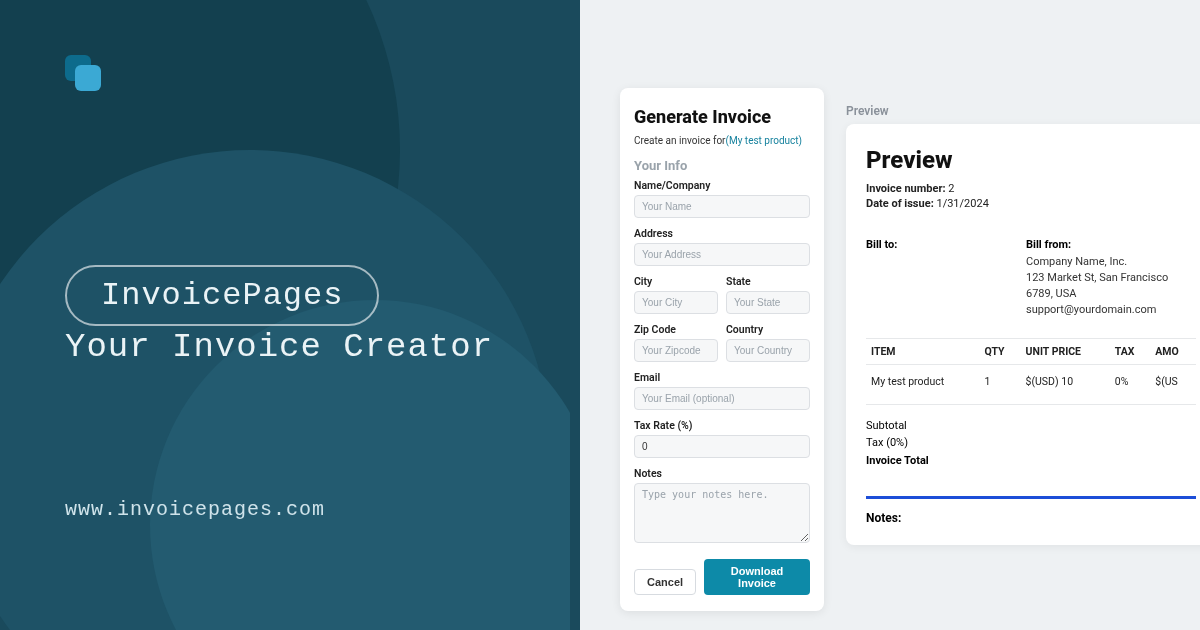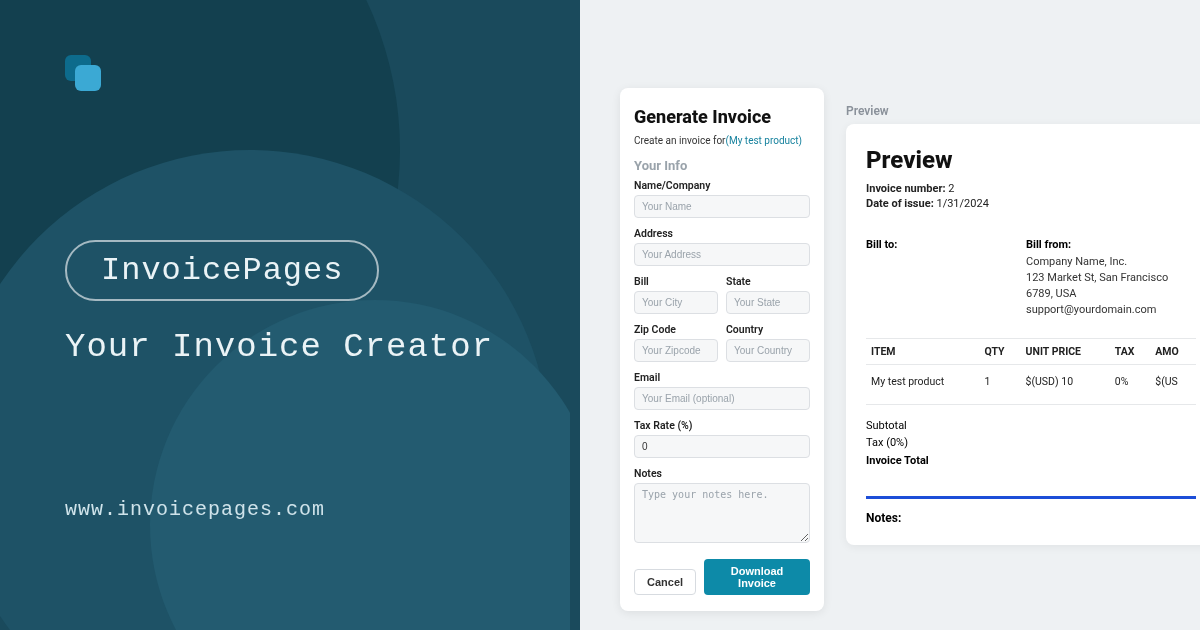--- a/index.html
+++ b/index.html
@@ -74,21 +74,21 @@
   background: #3ba9d4;
   border-radius: 6px;
   left: 10px;
   top: 10px;
 }
 
 
 .pill {
   position: absolute;
   left: 65px;
-  top: 240px;
+  top: 265px;
   border: 2px solid rgba(255,255,255,0.6);
   border-radius: 999px;
   padding: 10px 34px;
   color: #eaf3f6;
   font-family: "Courier New", monospace;
   font-size: 32px;
   letter-spacing: 1px;
 }
 
 .subtitle {
@@ -316,21 +316,21 @@
   <div class="section-head">Your Info</div>
 
   <label class="field-label">Name/Company</label>
   <input class="input" placeholder="Your Name" style="">
 
   <label class="field-label">Address</label>
   <input class="input" placeholder="Your Address" style="">
 
   <div class="row2">
     <div>
-      <label class="field-label">Bill</label>
+      <label class="field-label">City</label>
       <input class="input" placeholder="Your City" style="">
     </div>
     <div>
       <label class="field-label">State</label>
       <input class="input" placeholder="Your State" style="">
     </div>
   </div>
 
   <div class="row2">
     <div>

